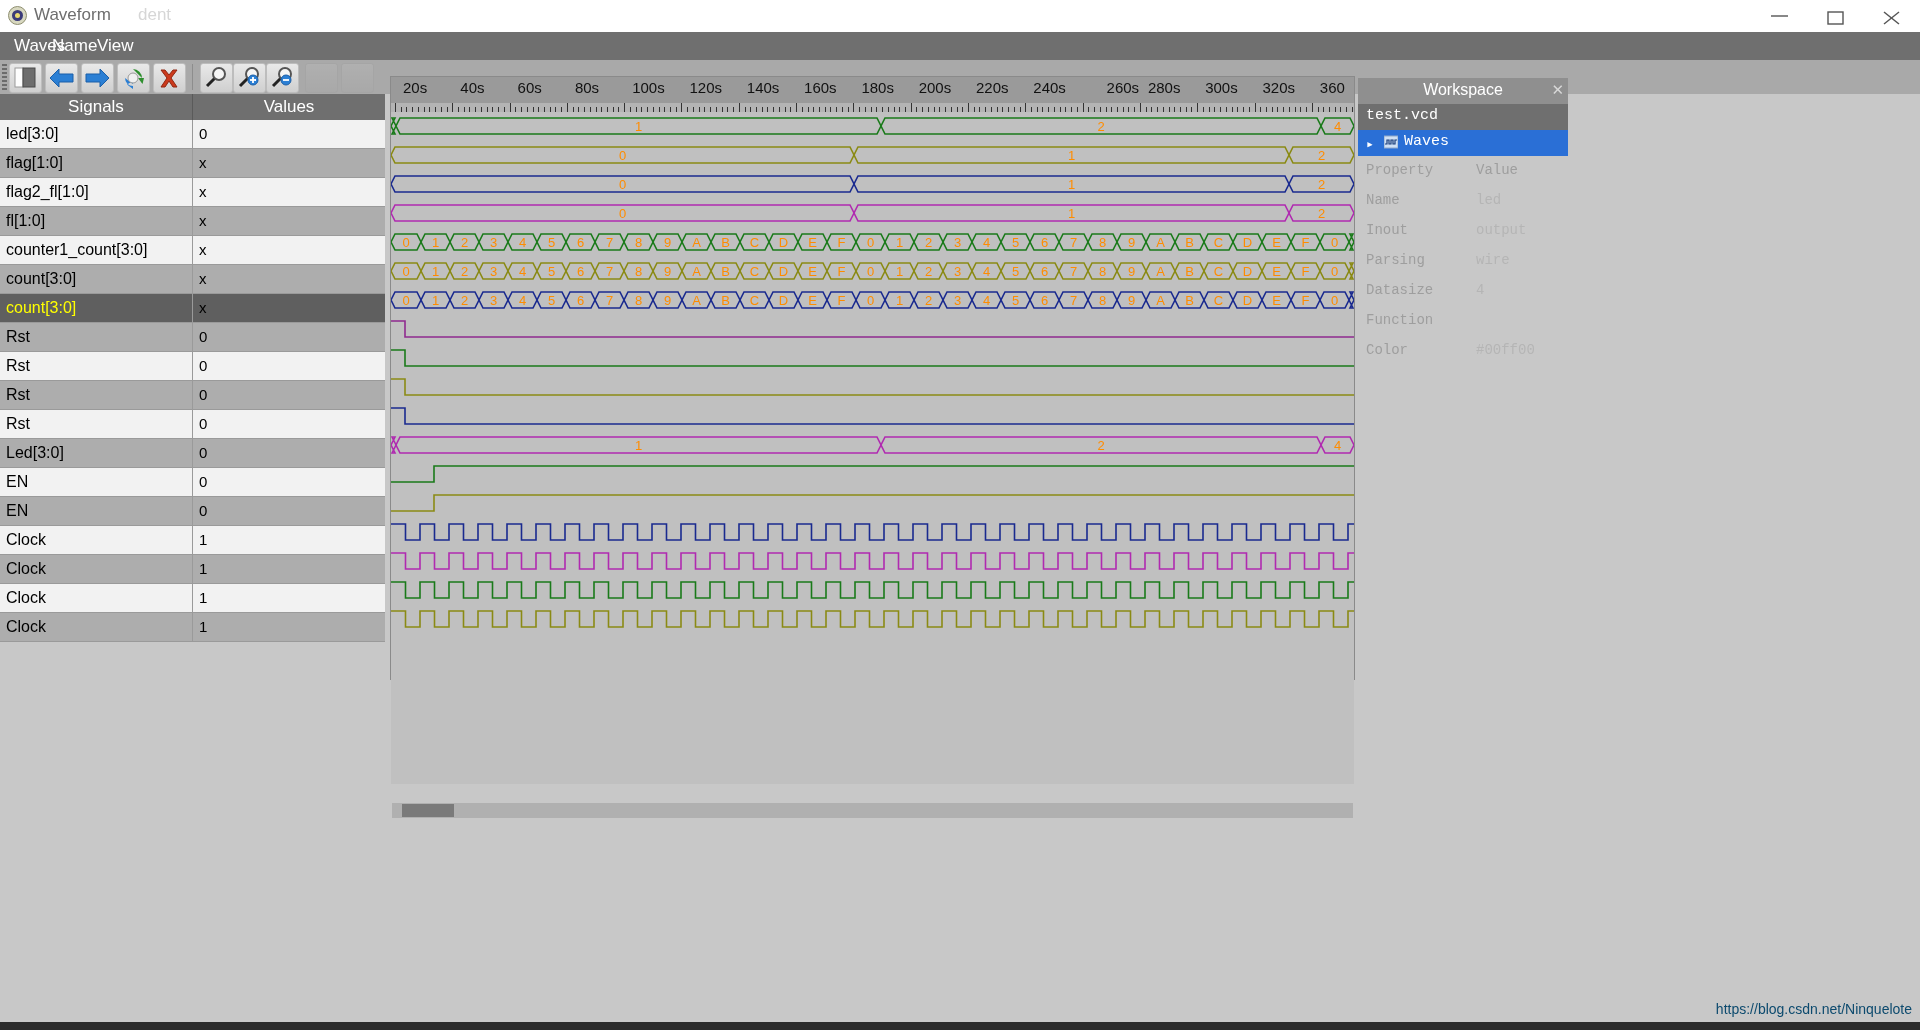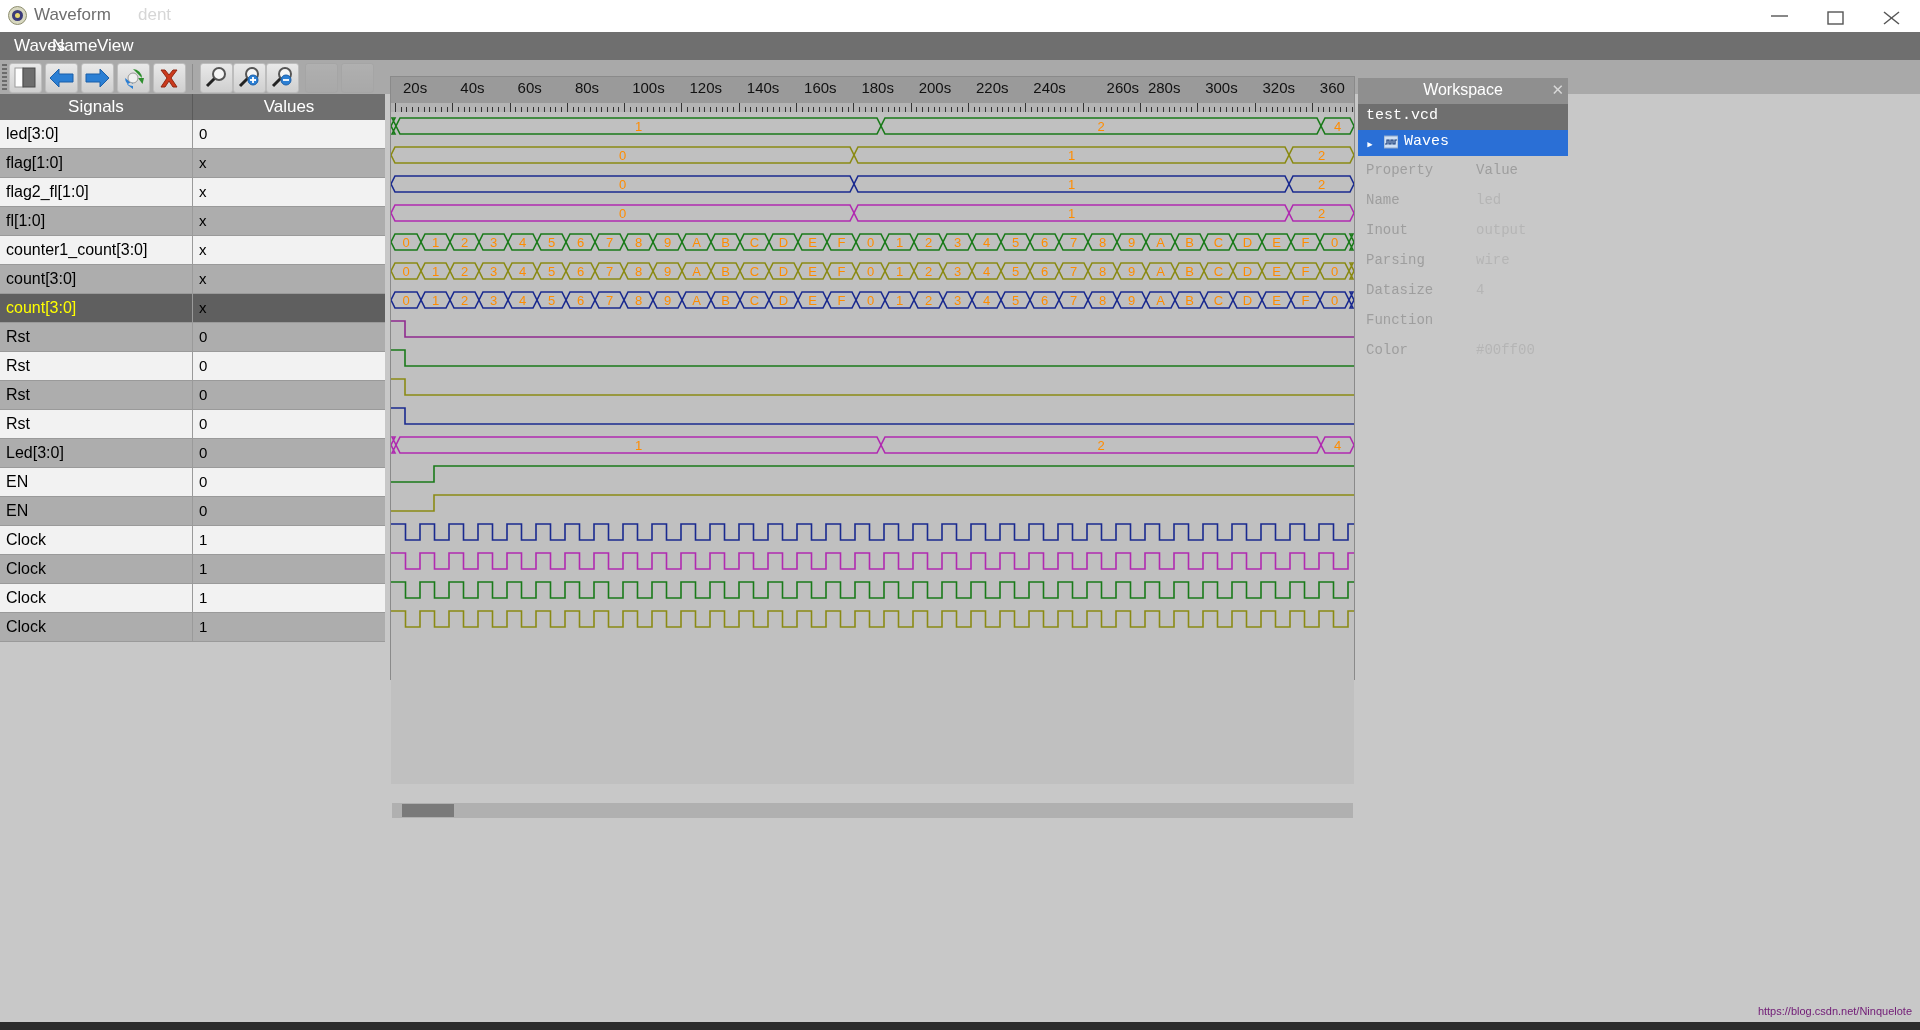--- a/index.html
+++ b/index.html
@@ -83,21 +83,21 @@
   .ws-prop{position:absolute;font-size:14px;color:#9e9e9e;}
   .ws-propv{position:absolute;font-size:14px;color:#b5b5b5;}
 
   
   .ghost{position:absolute;color:#9a9a9a;font-size:15px;pointer-events:none;}
   .ghost.bold{font-weight:bold;}
   .ghost.red{color:#c79a9a;}
   .ghost.num{color:#9c9c9c;}
 
   
-  #watermark{position:absolute;right:8px;bottom:5px;font-size:11px;color:#701a75;}
+  #watermark{position:absolute;right:8px;bottom:5px;font-size:14px;color:#0c4a6e;}
   #bottombar{position:absolute;left:0;top:1022px;width:1920px;height:8px;background:#2b2b2b;}
   #leftdark{position:absolute;left:0;top:820px;width:385px;height:202px;background:#8f8f8f;}
   #leftscroll{position:absolute;left:6px;top:805px;width:370px;height:14px;background:#1c1c1c;}
 </style>
 </head>
 <body>
 
 <div id="bg-ide">
   <div class="bg-menu">
     <span></span>

